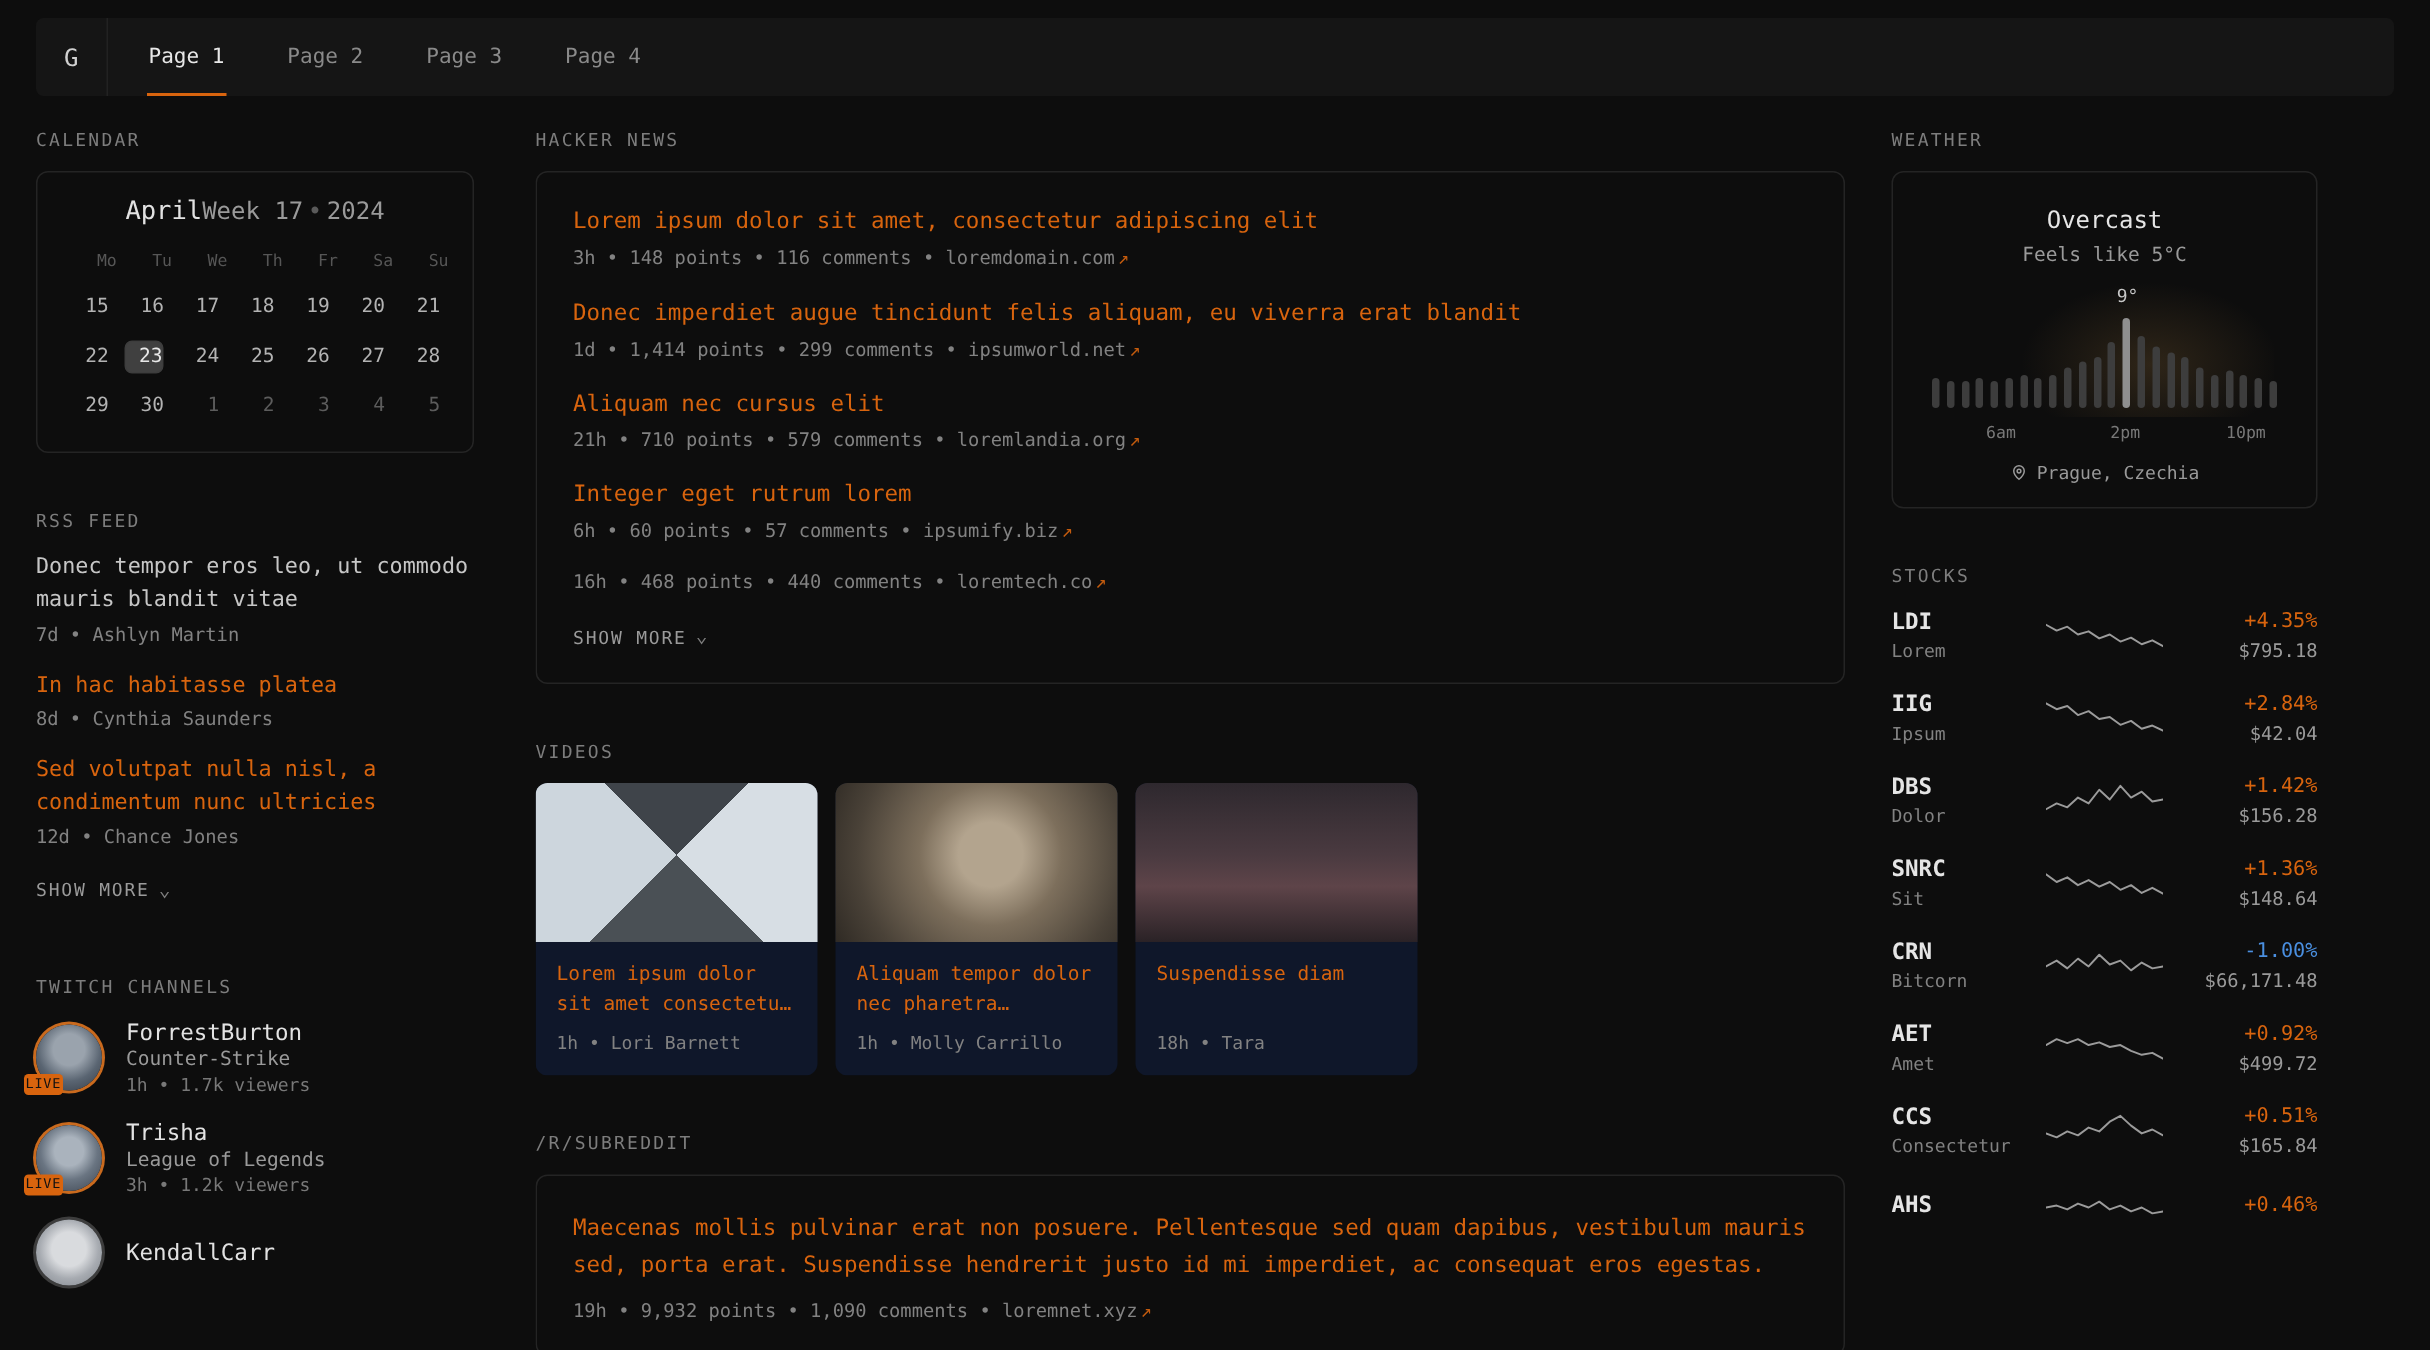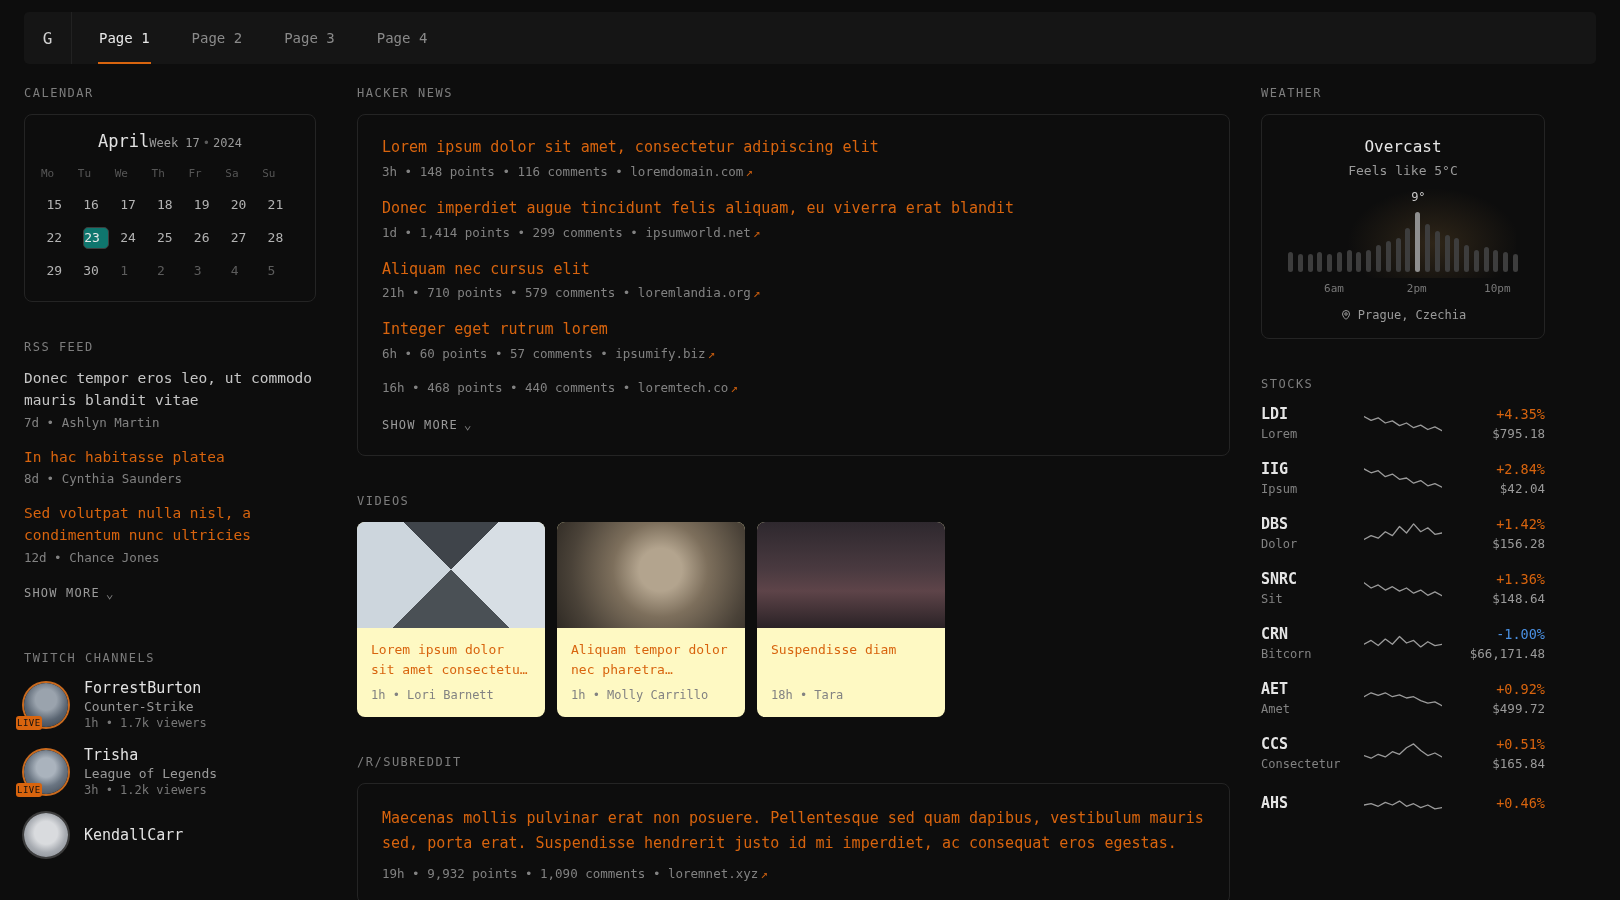--- a/index.html
+++ b/index.html
@@ -53,28 +53,28 @@
   .widget-title{
     font-size:12px;font-weight:normal;letter-spacing:1.5px;color:#7d7d7d;
     margin-bottom:14px;
   }
   .box{border:1px solid var(--border);border-radius:8px}
 
   
   .calendar-box{padding:16px 16px 18px}
   .cal-header{display:flex;align-items:baseline;justify-content:center;margin-bottom:16px}
   .cal-month{font-size:17px;color:#e2e2e2}
-  .cal-weekinfo{font-size:12px;color:var(--t2)}
+  .cal-weekinfo{font-size:16px;color:var(--t2)}
   .cal-weekinfo .dim{color:#5a5a5a;margin:0 3px}
-  .cal-grid{display:grid;grid-template-columns:repeat(7,1fr);row-gap:9px;text-align:left}
+  .cal-grid{display:grid;grid-template-columns:repeat(7,1fr);row-gap:9px;text-align:right}
   .cal-name{font-size:11px;color:#565656;padding-bottom:4px}
   .cal-cell{height:24px;display:flex;align-items:center;justify-content:center}
   .cal-day{font-size:13px;color:#b3b3b3;display:inline-block;min-width:26px;height:22px;line-height:22px;border-radius:5px}
   .cal-day.other{color:#5c5c5c}
-  .cal-day.today{background:#0f766e;border:1px solid #3d3d3d;color:#e8e8e8;line-height:20px}
+  .cal-day.today{background:#404040;border:1px solid #3d3d3d;color:#e8e8e8;line-height:20px}
 
   
   .rss-item{margin-bottom:17px}
   .rss-title{display:block;font-size:14.5px;line-height:1.5;color:var(--accent);text-decoration:none;cursor:pointer}
   .rss-title.visited{color:#c6c6c6}
   .rss-meta{font-size:12.5px;color:var(--t3);margin-top:3px}
 
   .show-more{
     background:none;border:none;font-family:inherit;font-size:12px;
     letter-spacing:1.2px;color:#9a9a9a;cursor:pointer;display:inline-flex;
@@ -106,21 +106,21 @@
   .hn-item + .hn-item{margin-top:19px}
   .hn-title{display:block;font-size:15px;line-height:1.45;color:var(--accent);text-decoration:none;cursor:pointer}
   .hn-meta{font-size:12.5px;color:var(--t3);margin-top:5px}
   .arrow{color:var(--accent);opacity:.9;margin-left:2px}
   .news-box .show-more{margin-top:22px}
   .sub-text{font-size:15px;line-height:1.7;color:var(--accent);text-decoration:none;display:block;cursor:pointer}
   .sub-meta{font-size:12.5px;color:var(--t3);margin-top:9px}
 
   
   .video-row{display:flex;gap:12px;overflow:hidden}
-  .video-card{width:188px;flex:none;background:#fef9c3;border-radius:8px;cursor:pointer}
+  .video-card{width:188px;flex:none;background:#0f172a;border-radius:8px;cursor:pointer}
   .video-thumb{height:106px;border-radius:8px 8px 0 0}
   .thumb-1{background:conic-gradient(from 45deg at 50% 45%, #d7dee4 0 25%, #4a5055 0 50%, #cdd6dd 0 75%, #3f444a 0)}
   .thumb-2{background:radial-gradient(circle at 55% 45%, #b3a48e 0 18%, #7d6f5c 40%, #4a4238 75%, #2f2a24 100%)}
   .thumb-3{background:linear-gradient(180deg,#93aaa5 0%,#6b8d89 30%,#3e5c5c 48%,#2f4a4a 55%,#c2cfc9 68%,#8aa39e 85%,#6f8c88 100%)}
   .thumb-4{background:linear-gradient(180deg,#57736d 0%,#7fa093 35%,#93ad9f 60%,#86a396 100%)}
   .thumb-5{background:linear-gradient(180deg,#2e282e 0%,#4a3a40 45%,#5e4449 65%,#2a2226 100%)}
   .video-info{padding:12px 14px 15px}
   .video-title{font-size:13px;line-height:1.55;color:var(--accent);min-height:40px;overflow:hidden}
   .video-meta{font-size:12px;color:var(--t3);margin-top:8px;white-space:nowrap;overflow:hidden}
 

